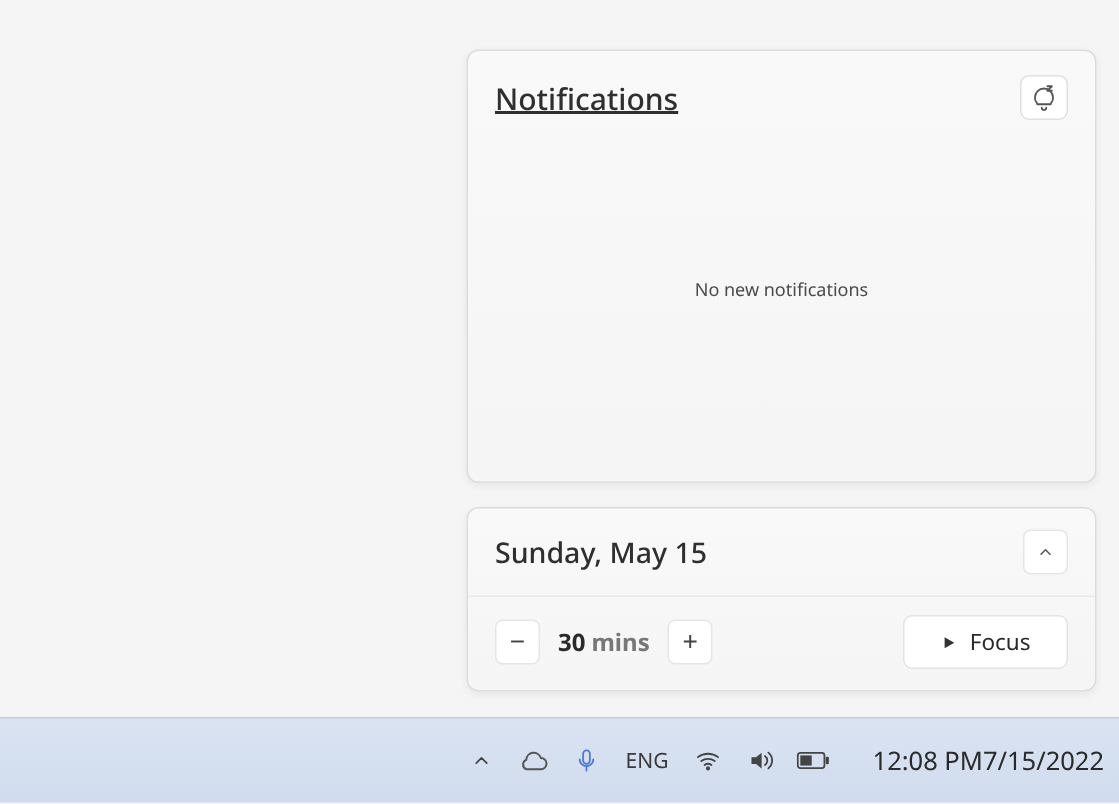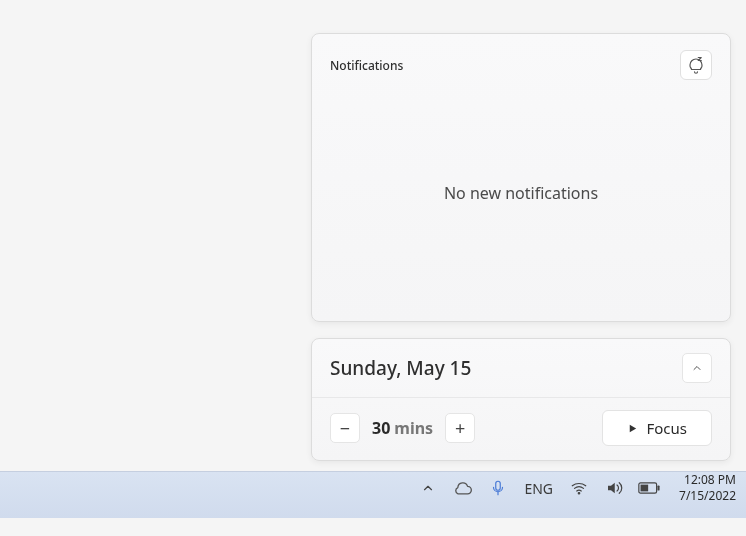--- a/index.html
+++ b/index.html
@@ -26,42 +26,43 @@
   padding: 16px 18px;
   display: flex;
   flex-direction: column;
 }
 .notif-header {
   display: flex;
   justify-content: space-between;
   align-items: center;
 }
 .notif-title {
-  font-size: 12px;
+  font-size: 20px;
   font-weight: 500;
   color: #2f2f2f;
+  text-decoration: underline;
 }
 .dnd-btn {
   width: 32px;
   height: 30px;
   border: 1px solid #e0e0e0;
   background: #fff;
   border-radius: 6px;
   display: flex;
   align-items: center;
   justify-content: center;
   cursor: pointer;
 }
 .notif-body {
   flex: 1;
   display: flex;
   align-items: center;
   justify-content: center;
   color: #4a4a4a;
-  font-size: 16px;
+  font-size: 12px;
 }
 .calendar-panel {
   top: 338px;
   padding: 0;
   display: flex;
   flex-direction: column;
 }
 .cal-header {
   display: flex;
   justify-content: space-between;
@@ -121,27 +122,27 @@
   display: flex;
   align-items: center;
   gap: 8px;
   font-size: 15px;
   color: #2a2a2a;
   cursor: pointer;
 }
 .taskbar {
   position: absolute;
   left: 0;
-  bottom: 18px;
+  bottom: 1px;
   width: 746px;
-  height: 47px;
+  height: 57px;
   background: linear-gradient(to bottom, #d9e3f2, #d0dbed);
   border-top: 1px solid rgba(0,0,0,0.05);
   display: flex;
-  align-items: flex-start;
+  align-items: center;
   justify-content: flex-end;
   padding: 0 10px 0 0;
 }
 .tray {
   display: flex;
   align-items: center;
   gap: 13px;
 }
 .tray-icon {
   display: flex;
@@ -153,27 +154,27 @@
   cursor: pointer;
 }
 .tray-lang {
   font-size: 14px;
   color: #3a3a3a;
   cursor: pointer;
   padding: 0 2px;
 }
 .clock {
   display: flex;
-  flex-direction: column;
+  flex-direction: row;
   align-items: flex-end;
-  font-size: 12px;
+  font-size: 17px;
   color: #2a2a2a;
   line-height: 1.35;
   cursor: pointer;
-  margin-left: 6px;
+  margin-left: 16px;
 }
 svg { display: block; }
 </style>
 </head>
 <body>
 
 <div class="panel notifications-panel">
   <div class="notif-header">
     <div class="notif-title">Notifications</div>
     <div class="dnd-btn">

